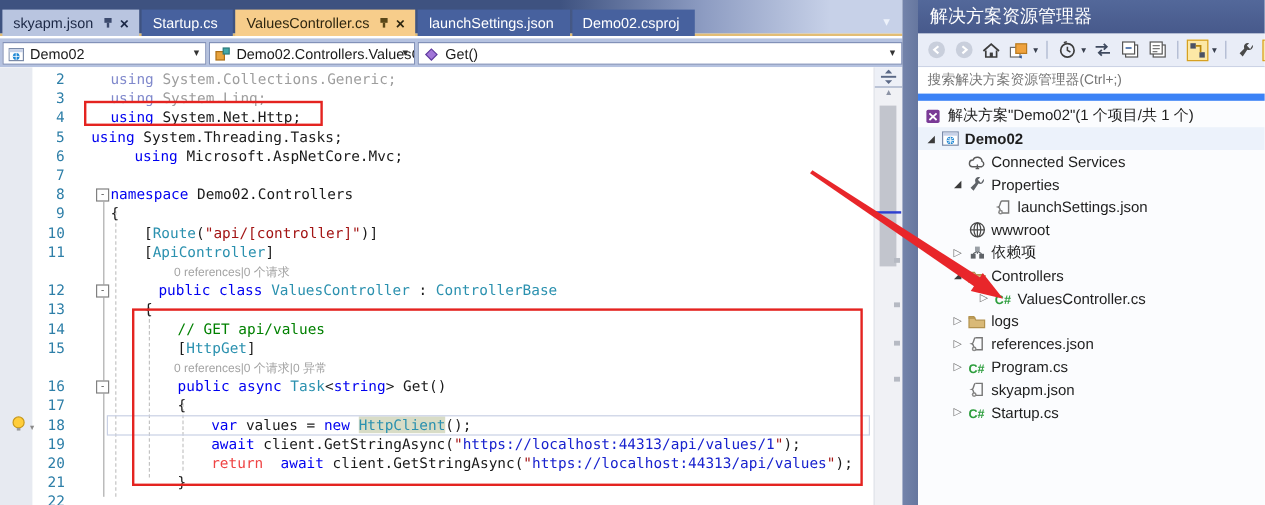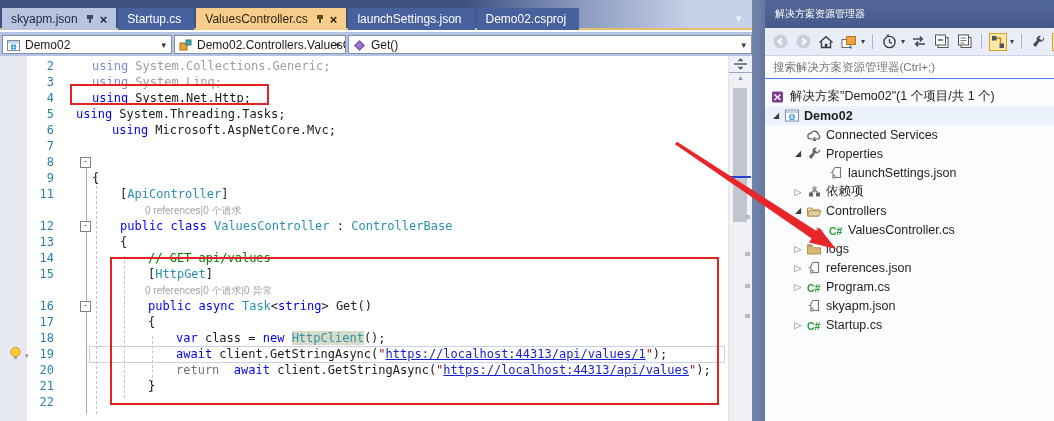--- a/index.html
+++ b/index.html
@@ -35,22 +35,22 @@
   .gutterbg{position:absolute;left:0;top:0;width:27px;height:100%;background:#e7eaf1;}
   .olline{position:absolute;left:86px;top:112px;height:246px;width:0;border-left:1px solid #ababab;}
   .guide{position:absolute;width:0;border-left:1px dashed #c3c3c3;}
   .code-row{position:relative;height:16px;font:12px/16px "DejaVu Sans Mono","Liberation Mono",monospace;white-space:pre;}
   .code-row .num{position:absolute;left:0;top:0;width:54px;text-align:right;color:#2e7fa8;}
   .code-row .codetxt{position:absolute;top:0;}
   .code-row .fold{position:absolute;left:80px;top:3px;width:9px;height:9px;border:1px solid #808080;
     background:#fff;font:8px/8px "DejaVu Sans Mono",monospace;text-align:center;color:#444;z-index:3;}
   .cl-row{position:relative;height:16px;}
   .cl-row .cltxt{position:absolute;left:145px;top:2px;font-size:10px;color:#a3a3a3;white-space:pre;}
-  .tk-kw{color:#0000f0;} .tk-ctl{color:#737373;} .tk-ty{color:#2b91af;} .tk-str{color:#a31515;}
-  .tk-url{color:#1822ce;text-decoration:underline;text-align:right;} .tk-com{color:#008000;}
+  .tk-kw{color:#0000f0;} .tk-ctl{color:#ef4444;} .tk-ty{color:#2b91af;} .tk-str{color:#a31515;}
+  .tk-url{color:#1822ce;text-align:right;} .tk-com{color:#008000;}
   .tk-dim{color:#9e9e9e;} .tk-kwdim{color:#8089cc;} .tk-pl{color:#1a1a1a;}
   .tk-tyhl{color:#2b91af;background:#d8dcc6;margin-top:16px;}
   .curline{position:absolute;left:89px;top:290px;width:634px;height:15px;border:1px solid #c9d0e4;z-index:2;}
   .redbox{position:absolute;border:2px solid #e42320;z-index:60;box-sizing:border-box;}
   #redbox-using{left:70px;top:28px;width:199px;height:21px;}
   #redbox-method{left:110px;top:201px;width:609px;height:148px;border-width:2px;}
   .bulb{position:absolute;left:9px;top:290px;z-index:4;}
   .bulb .bcaret{position:absolute;left:16px;top:6px;font-size:7px;color:#8a8a8a;}
 
   
@@ -62,28 +62,28 @@
   .vcaretline{position:absolute;left:1px;top:120px;width:21px;height:2px;background:#2d3fd0;}
   .vmark{position:absolute;left:16px;width:5px;height:4px;background:#b6bac3;}
 
   
   .splitterbar{position:absolute;left:752px;top:0;width:13px;height:421px;
     background:linear-gradient(90deg,#7484ab,#66779f);}
 
   
   .sepanel{position:absolute;left:765px;top:0;width:289px;height:421px;background:#fbfcfe;}
   .setitle{height:28px;background:linear-gradient(180deg,#53689a,#47598b);color:#fff;
-    font-size:10px;line-height:28px;padding-left:10px;}
+    font-size:15px;line-height:28px;padding-left:10px;}
   .setoolbar{height:27px;background:#e9edf7;border-bottom:1px solid #ccd3e5;display:flex;align-items:center;
     padding-left:6px;gap:5px;}
   .tbi{display:inline-flex;align-items:center;justify-content:center;width:18px;height:18px;flex:none;}
   .tbi.hl{background:#fce8a6;border:1px solid #d6a021;box-sizing:border-box;}
   .tbsep{width:1px;height:15px;background:#aab4cc;margin:0 2px;flex:none;}
   .tbcaret{font-size:8px;color:#39404f;margin-left:-2px;flex:none;}
-  .sesearch{height:22px;border-bottom:1px solid #3b82f6;background:#fff;}
+  .sesearch{height:22px;border-bottom:6px solid #3b82f6;background:#fff;}
   .sesearch input{width:100%;height:100%;border:0;outline:none;font-size:11.5px;color:#707070;
     padding:0 0 0 8px;box-sizing:border-box;background:transparent;font-family:inherit;}
   .tree{position:absolute;left:0;top:77px;right:0;bottom:0;padding-top:10px;overflow:hidden;}
   .trow{height:19px;display:flex;align-items:center;font-size:12.5px;color:#1e1e1e;white-space:nowrap;}
   .trow.sel{background:#ecf2fb;}
   .trow .exp{width:14px;flex:none;text-align:center;font-size:8px;color:#3b3b3b;}
   .trow .exp.closed{font-size:9px;color:#6d6d6d;}
   .trow .ticon{width:18px;height:16px;flex:none;display:inline-flex;align-items:center;justify-content:center;}
   .trow .tlabel{margin-left:3px;}
   .trow.bold .tlabel{font-weight:bold;}
@@ -161,36 +161,37 @@
     <div class="guide" style="left:124px;top:200px;height:142px;"></div>
     <div class="guide" style="left:152px;top:280px;height:56px;"></div>
 
     <div id="code-rows" style="position:absolute;left:0;top:2px;right:24px;">
         <div class="code-row"><span class="num">2</span><span class="codetxt" style="left: 92px;"><span class="tk-kwdim">using</span><span class="tk-dim"> System.Collections.Generic;</span></span></div>
         <div class="code-row"><span class="num">3</span><span class="codetxt" style="left: 92px;"><span class="tk-kwdim">using</span><span class="tk-dim"> System.Linq;</span></span></div>
         <div class="code-row"><span class="num">4</span><span class="codetxt" style="left: 92px;"><span class="tk-kw">using</span><span class="tk-pl"> System.Net.Http;</span></span></div>
         <div class="code-row"><span class="num">5</span><span class="codetxt" style="left: 76px;"><span class="tk-kw">using</span><span class="tk-pl"> System.Threading.Tasks;</span></span></div>
         <div class="code-row"><span class="num">6</span><span class="codetxt" style="left: 92px; margin-left: 20px;"><span class="tk-kw">using</span><span class="tk-pl"> Microsoft.AspNetCore.Mvc;</span></span></div>
         <div class="code-row"><span class="num">7</span><span class="codetxt" style="left: 92px;"></span></div>
-        <div class="code-row"><span class="num">8</span><span class="fold">-</span></div>
+        <div class="code-row"><span class="num">8</span><span class="fold">-</span><span class="codetxt" style="left: 92px;"><span class="tk-kw">namespace</span><span class="tk-pl"> Demo02.Controllers</span></span></div>
         <div class="code-row"><span class="num">9</span><span class="codetxt" style="left: 92px;"><span class="tk-pl">{</span></span></div>
+        <div class="code-row"><span class="num">10</span><span class="codetxt" style="left: 120px;"><span class="tk-pl">[</span><span class="tk-ty">Route</span><span class="tk-pl">(</span><span class="tk-str">"api/[controller]"</span><span class="tk-pl">)]</span></span></div>
         <div class="code-row"><span class="num">11</span><span class="codetxt" style="left: 120px;"><span class="tk-pl">[</span><span class="tk-ty">ApiController</span><span class="tk-pl">]</span></span></div>
         <div class="cl-row">
           <span class="cltxt">0 references|0 个请求</span>
         </div>
-        <div class="code-row"><span class="num">12</span><span class="fold">-</span><span class="codetxt" style="left: 120px; text-align: right;"><span class="tk-kw">public class</span><span class="tk-pl"> </span><span class="tk-ty">ValuesController</span><span class="tk-pl"> : </span><span class="tk-ty">ControllerBase</span></span></div>
+        <div class="code-row"><span class="num">12</span><span class="fold">-</span><span class="codetxt" style="left: 132px; text-align: right;"><span class="tk-kw">public class</span><span class="tk-pl"> </span><span class="tk-ty">ValuesController</span><span class="tk-pl"> : </span><span class="tk-ty">ControllerBase</span></span></div>
         <div class="code-row"><span class="num">13</span><span class="codetxt" style="left: 120px;"><span class="tk-pl">{</span></span></div>
         <div class="code-row"><span class="num">14</span><span class="codetxt" style="left: 148px;"><span class="tk-com">// GET api/values</span></span></div>
         <div class="code-row"><span class="num">15</span><span class="codetxt" style="left: 148px;"><span class="tk-pl">[</span><span class="tk-ty">HttpGet</span><span class="tk-pl">]</span></span></div>
         <div class="cl-row">
           <span class="cltxt">0 references|0 个请求|0 异常</span>
         </div>
         <div class="code-row"><span class="num">16</span><span class="fold">-</span><span class="codetxt" style="left: 148px;"><span class="tk-kw">public async</span><span class="tk-pl"> </span><span class="tk-ty">Task</span><span class="tk-pl">&lt;</span><span class="tk-kw">string</span><span class="tk-pl">&gt; Get()</span></span></div>
         <div class="code-row"><span class="num">17</span><span class="codetxt" style="left: 148px;"><span class="tk-pl">{</span></span></div>
-        <div class="code-row"><span class="num">18</span><span class="codetxt" style="left: 176px;"><span class="tk-kw">var</span><span class="tk-pl"> class = </span><span class="tk-kw">new</span><span class="tk-pl"> </span><span class="tk-tyhl">HttpClient</span><span class="tk-pl">();</span></span></div>
+        <div class="code-row"><span class="num">18</span><span class="codetxt" style="left: 176px;"><span class="tk-kw">var</span><span class="tk-pl"> values = </span><span class="tk-kw">new</span><span class="tk-pl"> </span><span class="tk-tyhl">HttpClient</span><span class="tk-pl">();</span></span></div>
         <div class="code-row"><span class="num">19</span><span class="codetxt" style="left: 176px;"><span class="tk-kw">await</span><span class="tk-pl"> client.GetStringAsync(</span><span class="tk-str">"</span><span class="tk-url">https://localhost:44313/api/values/1</span><span class="tk-str">"</span><span class="tk-pl">);</span></span></div>
         <div class="code-row"><span class="num">20</span><span class="codetxt" style="left: 176px;"><span class="tk-ctl">return</span><span class="tk-pl">  </span><span class="tk-kw">await</span><span class="tk-pl"> client.GetStringAsync(</span><span class="tk-str">"</span><span class="tk-url">https://localhost:44313/api/values</span><span class="tk-str">"</span><span class="tk-pl">);</span></span></div>
         <div class="code-row"><span class="num">21</span><span class="codetxt" style="left: 148px;"><span class="tk-pl">}</span></span></div>
         <div class="code-row"><span class="num">22</span><span class="codetxt" style="left: 120px;"></span></div>
       </div>
 
     <div class="curline"></div>
 
     <div class="bulb">
       <svg width="15" height="14">
@@ -355,20 +356,31 @@
             <svg width="15" height="15">
               <path d="M6 2.5 H11.5 V12.5 H6" fill="none" stroke="#777" stroke-width="1.2"></path>
               <path d="M6 2.5 C4.2 2.5 4.8 7 3 7.5 C4.8 8 4.2 12.5 6 12.5" fill="none" stroke="#777" stroke-width="1.2"></path>
               <circle cx="4.8" cy="11.8" r="2" fill="#8a8a8a"></circle>
               <circle cx="4.8" cy="11.8" r="0.7" fill="#fff"></circle>
             </svg>
           </span>
           <span class="tlabel">launchSettings.json</span>
         </div>
         <div class="trow" style="padding-left: 26px;">
+          <span class="exp"></span>
+          <span class="ticon">
+            <svg width="15" height="15">
+              <circle cx="7.5" cy="7.5" r="5.8" fill="none" stroke="#4a4a4a" stroke-width="1.1"></circle>
+              <path d="M1.7 7.5h11.6M7.5 1.7v11.6" stroke="#4a4a4a" stroke-width="1"></path>
+              <ellipse cx="7.5" cy="7.5" rx="2.8" ry="5.8" fill="none" stroke="#4a4a4a" stroke-width="1"></ellipse>
+            </svg>
+          </span>
+          <span class="tlabel">wwwroot</span>
+        </div>
+        <div class="trow" style="padding-left: 26px;">
           <span class="exp closed">▷</span>
           <span class="ticon">
             <svg width="15" height="15">
               <rect x="2" y="8.5" width="4" height="4" fill="#5f6368"></rect>
               <rect x="9" y="8.5" width="4" height="4" fill="#5f6368"></rect>
               <rect x="5.5" y="2.5" width="4" height="4" fill="#9aa0a6"></rect>
               <path d="M7.5 6.5v2M4 8.5l3-2M11 8.5l-3-2" stroke="#5f6368" stroke-width="1"></path>
             </svg>
           </span>
           <span class="tlabel">依赖项</span>

